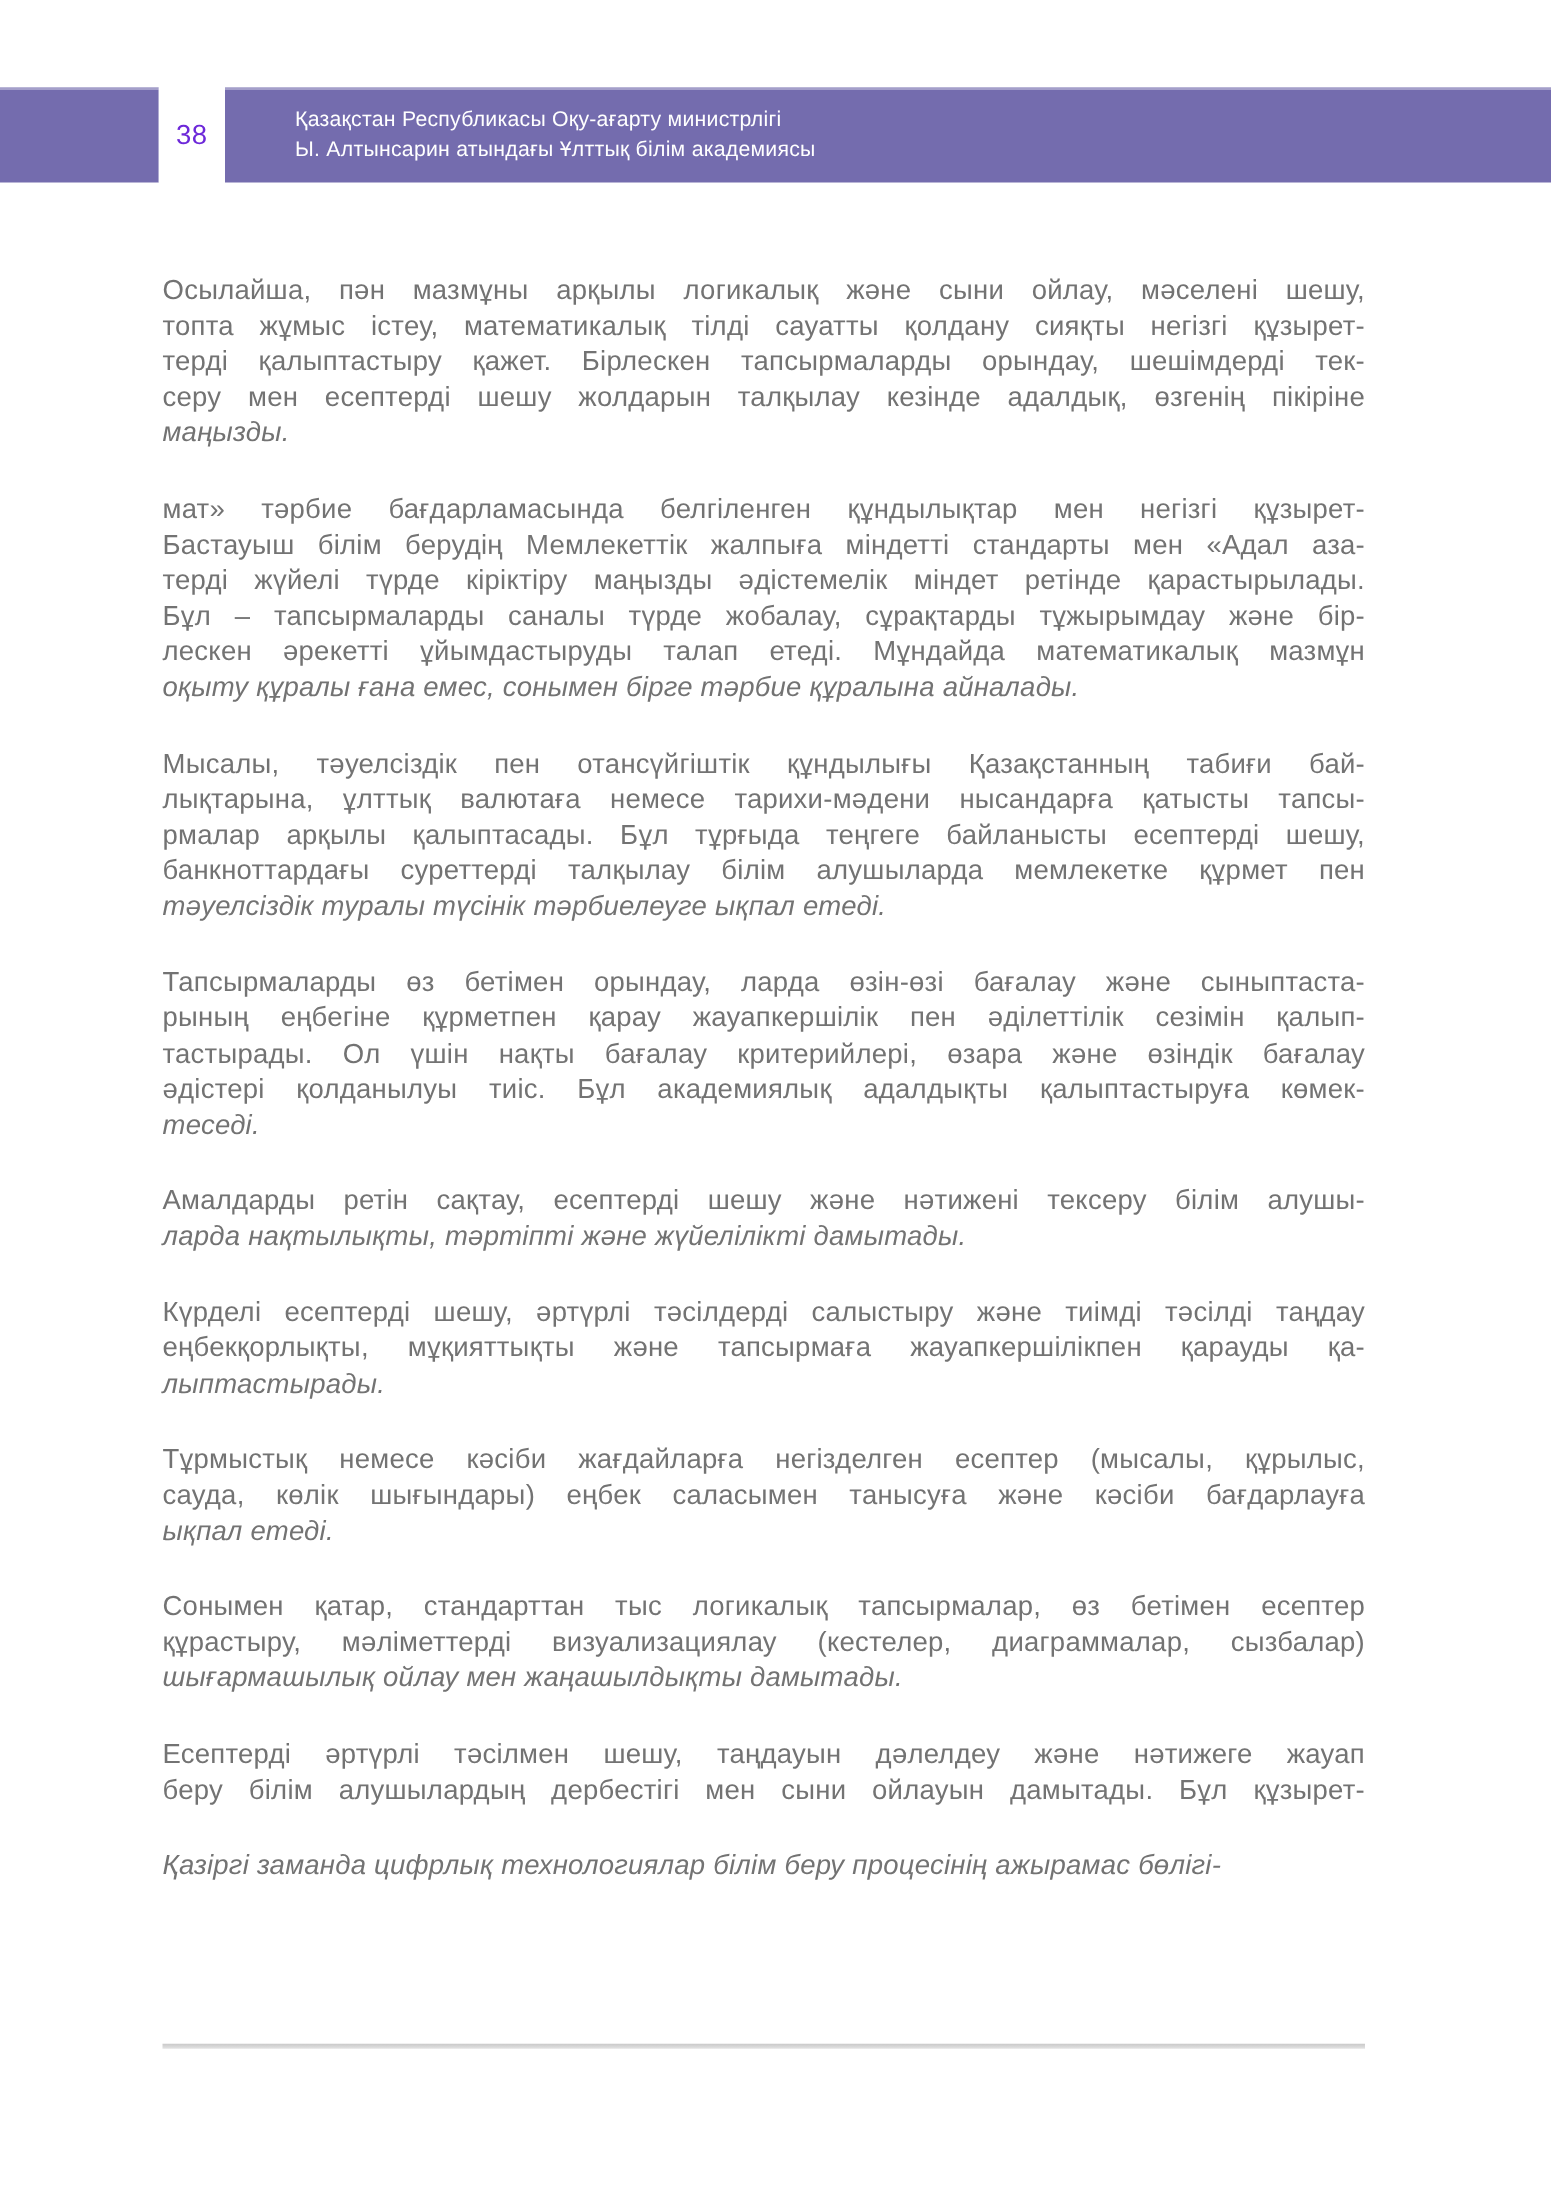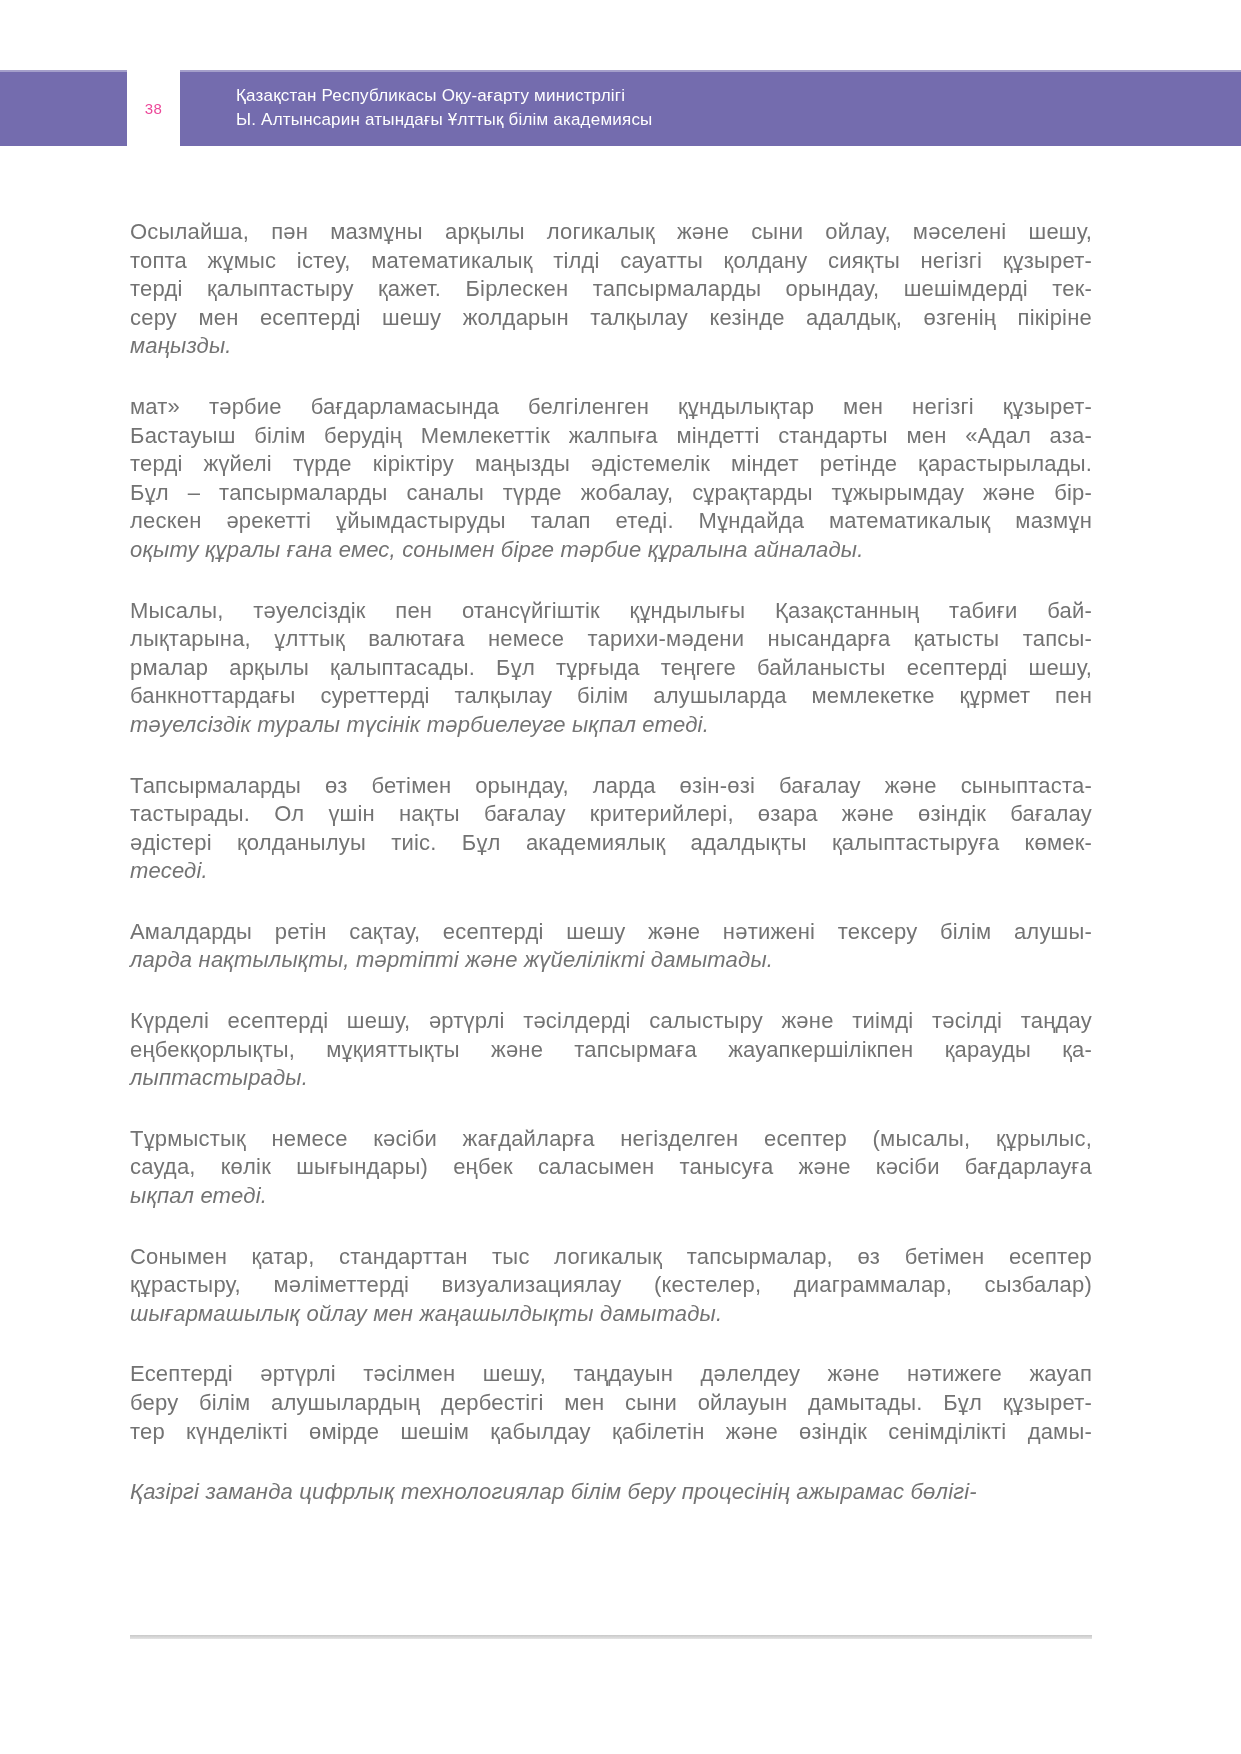--- a/index.html
+++ b/index.html
@@ -29,22 +29,22 @@
   }
   .pagenum-gap {
     width: 53px;
     height: 100%;
     background: #ffffff;
     display: flex;
     align-items: center;
     justify-content: center;
   }
   .pagenum {
-    font-size: 15px;
-    color: #ec4899;
+    font-size: 22px;
+    color: #6d28d9;
     letter-spacing: 0.5px;
   }
   .header-main {
     flex: 1;
     height: 100%;
     background: #746cae;
     box-shadow: inset 0 2px 0 rgba(255,255,255,0.35);
     color: #ffffff;
     display: flex;
     flex-direction: column;
@@ -119,20 +119,21 @@
     </div>
     <div class="para">
       <div class="line">Мысалы, тәуелсіздік пен отансүйгіштік құндылығы Қазақстанның табиғи бай-</div>
       <div class="line">лықтарына, ұлттық валютаға немесе тарихи-мәдени нысандарға қатысты тапсы-</div>
       <div class="line">рмалар арқылы қалыптасады. Бұл тұрғыда теңгеге байланысты есептерді шешу,</div>
       <div class="line">банкноттардағы суреттерді талқылау білім алушыларда мемлекетке құрмет пен</div>
       <div class="line last">тәуелсіздік туралы түсінік тәрбиелеуге ықпал етеді.</div>
     </div>
     <div class="para">
       <div class="line">Тапсырмаларды өз бетімен орындау, ларда өзін-өзі бағалау және сыныптаста-</div>
+      <div class="line">рының еңбегіне құрметпен қарау жауапкершілік пен әділеттілік сезімін қалып-</div>
       <div class="line">тастырады. Ол үшін нақты бағалау критерийлері, өзара және өзіндік бағалау</div>
       <div class="line">әдістері қолданылуы тиіс. Бұл академиялық адалдықты қалыптастыруға көмек-</div>
       <div class="line last">теседі.</div>
     </div>
     <div class="para">
       <div class="line">Амалдарды ретін сақтау, есептерді шешу және нәтижені тексеру білім алушы-</div>
       <div class="line last">ларда нақтылықты, тәртіпті және жүйелілікті дамытады.</div>
     </div>
     <div class="para">
       <div class="line">Күрделі есептерді шешу, әртүрлі тәсілдерді салыстыру және тиімді тәсілді таңдау</div>
@@ -145,20 +146,19 @@
       <div class="line last">ықпал етеді.</div>
     </div>
     <div class="para">
       <div class="line">Сонымен қатар, стандарттан тыс логикалық тапсырмалар, өз бетімен есептер</div>
       <div class="line">құрастыру, мәліметтерді визуализациялау (кестелер, диаграммалар, сызбалар)</div>
       <div class="line last">шығармашылық ойлау мен жаңашылдықты дамытады.</div>
     </div>
     <div class="para">
       <div class="line">Есептерді әртүрлі тәсілмен шешу, таңдауын дәлелдеу және нәтижеге жауап</div>
       <div class="line">беру білім алушылардың дербестігі мен сыни ойлауын дамытады. Бұл құзырет-</div>
-      <div class="line">тер күнделікті өмірде шешім қабылдау қабілетін және өзіндік сенімділікті дамы-</div>
     </div>
     <div class="para">
       <div class="line last">Қазіргі заманда цифрлық технологиялар білім беру процесінің ажырамас бөлігі-</div>
     </div>
   </div>
 
 <div class="bottom-rule"></div>
 
 </body></html>

